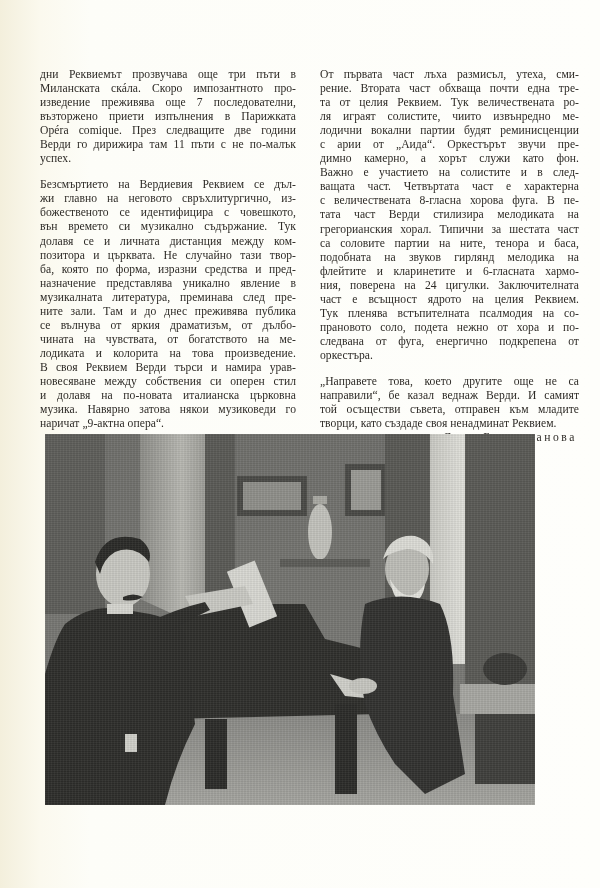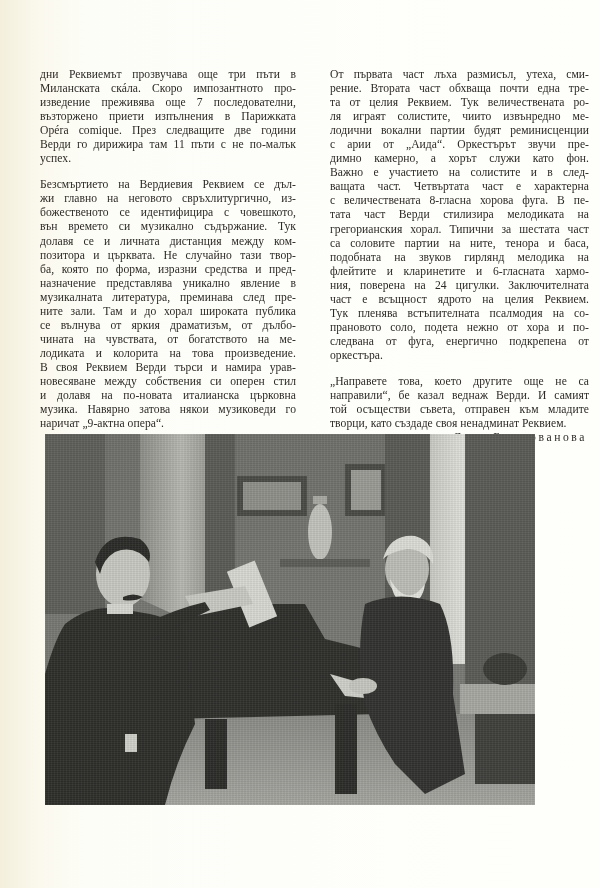--- a/index.html
+++ b/index.html
@@ -8,21 +8,21 @@
       background: linear-gradient(90deg, #f3efdc 0px, #fbf9ee 40px, #fdfdf8 90px, #fefefb 100%);
       font-family: "Liberation Serif", "DejaVu Serif", serif;
       color: #2d2a26;
     }
     .col {
       position: absolute; top: 68px;
       font-size: 11.6px; line-height: 14.05px;
       letter-spacing: 0.05px;
     }
     .col-left { left: 40px; width: 256px; }
-    .col-right { left: 330px; width: 259px; }
+    .col-right { left: 320px; width: 259px; }
     .ln { display: block; white-space: nowrap; text-align: justify; text-align-last: justify; height: 14.05px; overflow: visible; }
     .ln.last { text-align-last: left; }
     .ln.indent-gap { margin-top: 12px; }
     .sig { text-align: left; letter-spacing: 2.6px; text-align-last: right; padding-right: 2px; }
     .photo {
       position: absolute; left: 45px; top: 434px; width: 490px; height: 371px;
       background: #7b7b78; overflow: hidden;
     }
     .photo svg { display: block; width: 100%; height: 100%; }
     .grain {
@@ -46,21 +46,21 @@
     <span class="ln last">успех.</span>
     <span class="ln indent-gap">Безсмъртието на Вердиевия Реквием се дъл-</span>
     <span class="ln">жи главно на неговото свръхлитургично, из-</span>
     <span class="ln">божественото се идентифицира с човешкото,</span>
     <span class="ln">вън времето си музикално съдържание. Тук</span>
     <span class="ln">долавя се и личната дистанция между ком-</span>
     <span class="ln">позитора и църквата. Не случайно тази твор-</span>
     <span class="ln">ба, която по форма, изразни средства и пред-</span>
     <span class="ln">назначение представлява уникално явление в</span>
     <span class="ln">музикалната литература, преминава след пре-</span>
-    <span class="ln">ните зали. Там и до хорал широката публика</span>
+    <span class="ln">ните зали. Там и до днес преживява публика</span>
     <span class="ln">се вълнува от яркия драматизъм, от дълбо-</span>
     <span class="ln">чината на чувствата, от богатството на ме-</span>
     <span class="ln">лодиката и колорита на това произведение.</span>
     <span class="ln">В своя Реквием Верди търси и намира урав-</span>
     <span class="ln">новесяване между собствения си оперен стил</span>
     <span class="ln">и долавя на по-новата италианска църковна</span>
     <span class="ln">музика. Навярно затова някои музиковеди го</span>
     <span class="ln last">наричат „9-актна опера“.</span>
   </div>
 <div class="col col-right" id="colR">

